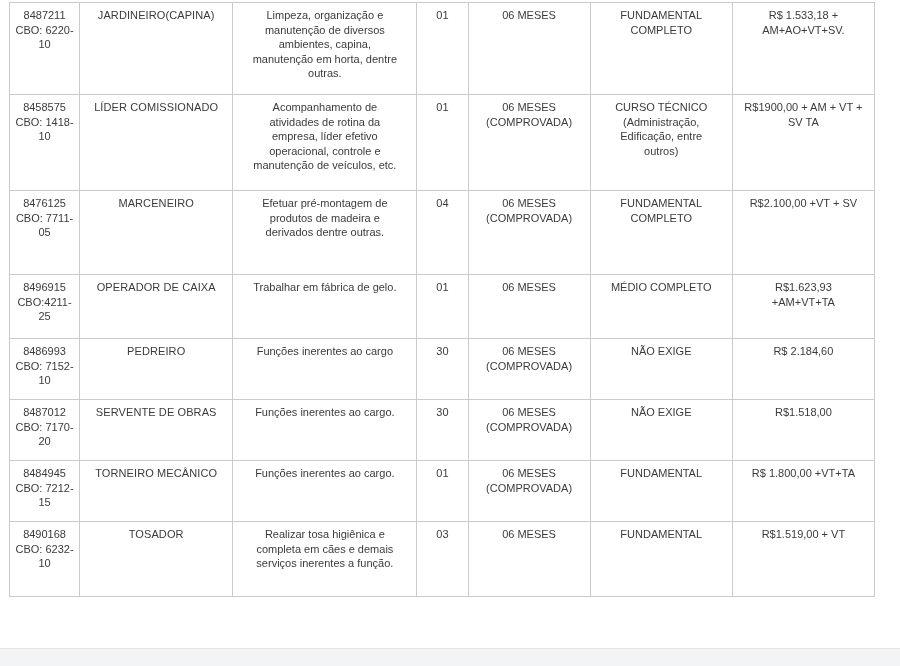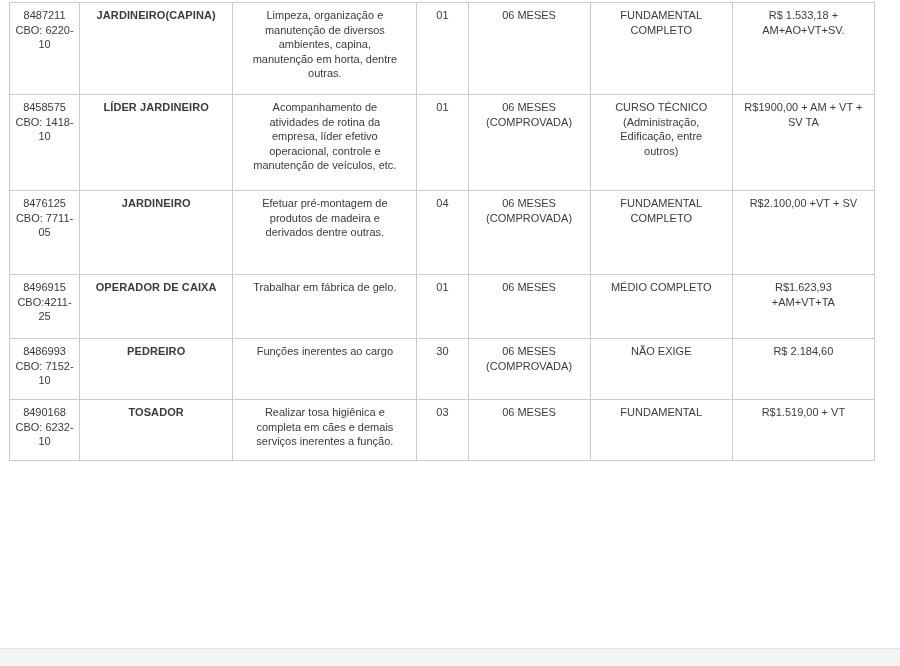--- a/index.html
+++ b/index.html
@@ -28,21 +28,21 @@
     vertical-align: top;
     text-align: center;
     padding: 5px 5px 4px 5px;
     font-size: 11px;
     line-height: 1.32;
     color: #3b3b3b;
     white-space: pre-line;
     overflow: hidden;
   }
   td.c-title {
-    font-weight: bold;
+    font-weight: normal;
     font-size: 11.5px;
     color: #2f2f2f;
     letter-spacing: 0.1px;
   }
   col.w-code { width: 70px; }
   col.w-title { width: 153px; }
   col.w-desc { width: 184px; }
   col.w-qty { width: 51px; }
   col.w-exp { width: 122px; }
   col.w-edu { width: 142px; }
@@ -98,41 +98,41 @@
         <td>06 MESES</td>
         <td>FUNDAMENTAL
 COMPLETO</td>
         <td>R$ 1.533,18 +
 AM+AO+VT+SV.</td>
       </tr>
       <tr>
         <td>8458575
 CBO: 1418-
 10</td>
-        <td class="c-title">LÍDER JARDINEIRO</td>
+        <td class="c-title">LÍDER COMISSIONADO</td>
         <td>Acompanhamento de
 atividades de rotina da
 empresa, líder efetivo
 operacional, controle e
 manutenção de veículos, etc.</td>
         <td>01</td>
         <td>06 MESES
 (COMPROVADA)</td>
         <td>CURSO TÉCNICO
 (Administração,
 Edificação, entre
 outros)</td>
         <td>R$1900,00 + AM + VT +
 SV TA</td>
       </tr>
       <tr>
         <td>8476125
 CBO: 7711-
 05</td>
-        <td class="c-title">JARDINEIRO</td>
+        <td class="c-title">MARCENEIRO</td>
         <td>Efetuar pré-montagem de
 produtos de madeira e
 derivados dentre outras.</td>
         <td>04</td>
         <td>06 MESES
 (COMPROVADA)</td>
         <td>FUNDAMENTAL
 COMPLETO</td>
         <td>R$2.100,00 +VT + SV</td>
       </tr>
@@ -152,20 +152,44 @@
         <td>8486993
 CBO: 7152-
 10</td>
         <td class="c-title">PEDREIRO</td>
         <td>Funções inerentes ao cargo</td>
         <td>30</td>
         <td>06 MESES
 (COMPROVADA)</td>
         <td>NÃO EXIGE</td>
         <td>R$ 2.184,60</td>
+      </tr>
+      <tr>
+        <td>8487012
+CBO: 7170-
+20</td>
+        <td class="c-title">SERVENTE DE OBRAS</td>
+        <td>Funções inerentes ao cargo.</td>
+        <td>30</td>
+        <td>06 MESES
+(COMPROVADA)</td>
+        <td>NÃO EXIGE</td>
+        <td>R$1.518,00</td>
+      </tr>
+      <tr>
+        <td>8484945
+CBO: 7212-
+15</td>
+        <td class="c-title">TORNEIRO MECÂNICO</td>
+        <td>Funções inerentes ao cargo.</td>
+        <td>01</td>
+        <td>06 MESES
+(COMPROVADA)</td>
+        <td>FUNDAMENTAL</td>
+        <td>R$ 1.800,00 +VT+TA</td>
       </tr>
       <tr>
         <td>8490168
 CBO: 6232-
 10</td>
         <td class="c-title">TOSADOR</td>
         <td>Realizar tosa higiênica e
 completa em cães e demais
 serviços inerentes a função.</td>
         <td>03</td>

